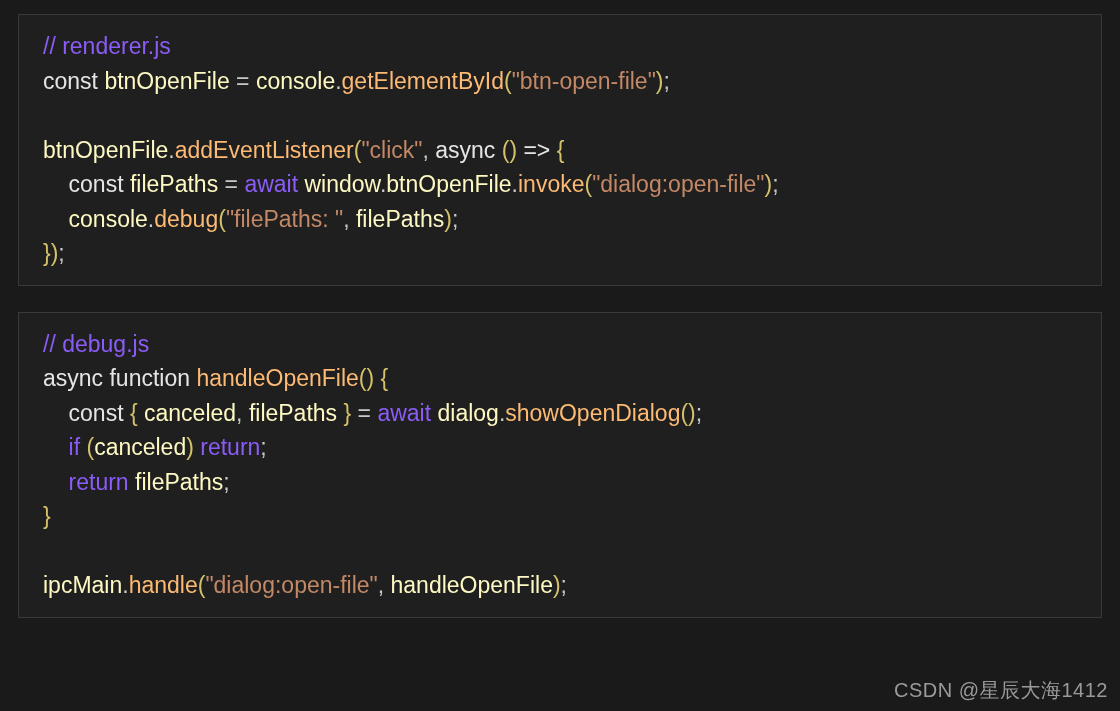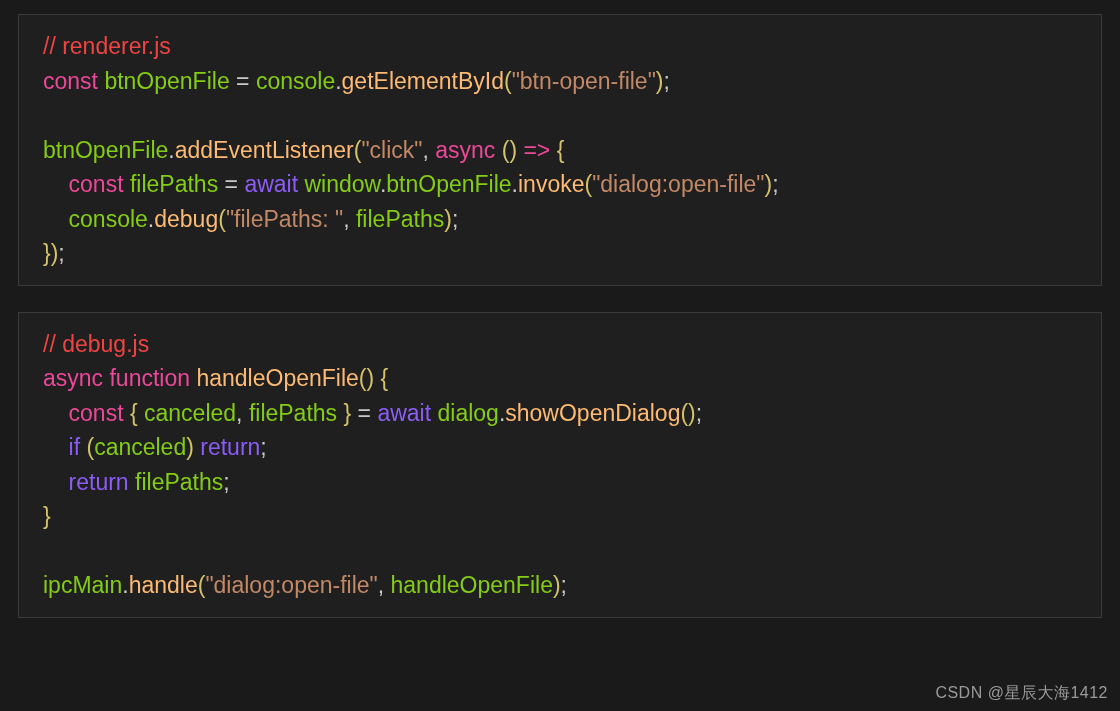--- a/index.html
+++ b/index.html
@@ -18,34 +18,34 @@
     border: 1px solid #3a3a3a;
     background: #1f1f1f;
     padding: 14px 24px 14px 24px;
     margin-bottom: 26px;
   }
   pre {
     font-family: "Segoe UI", "Helvetica Neue", Arial, sans-serif;
     white-space: pre;
     font-weight: 400;
   }
-  .cm  { color: #ef4444; }      
-  .kw  { color: #ec4899; }      
+  .cm  { color: #8b5cf6; }      
+  .kw  { color: #e5e5e5; }      
   .kw2 { color: #8b5cf6; margin-top: 32px; }      
   .fn  { color: #fdba74; }      
-  .vr  { color: #84cc16; }      
+  .vr  { color: #fef9c3; }      
   .pn  { color: #d4c26a; }      
   .st  { color: #c38866; }      
   .pl  { color: #c8c8c8; }      
   .op  { color: #c8c8c8; }      
   .watermark {
     position: absolute;
     right: 12px;
     bottom: 6px;
-    font-size: 16px;
+    font-size: 20px;
     color: #9a9a9a;
     letter-spacing: 0.5px;
   }
 </style>
 </head>
 <body>
 
 <div class="code-box">
 <pre><span class="cm">// renderer.js</span>
 <span class="kw">const</span> <span class="vr">btnOpenFile</span><span class="op"> = </span><span class="vr">console</span><span class="pl">.</span><span class="fn">getElementById</span><span class="pn">(</span><span class="st">"btn-open-file"</span><span class="pn">)</span><span class="pl">;</span>

